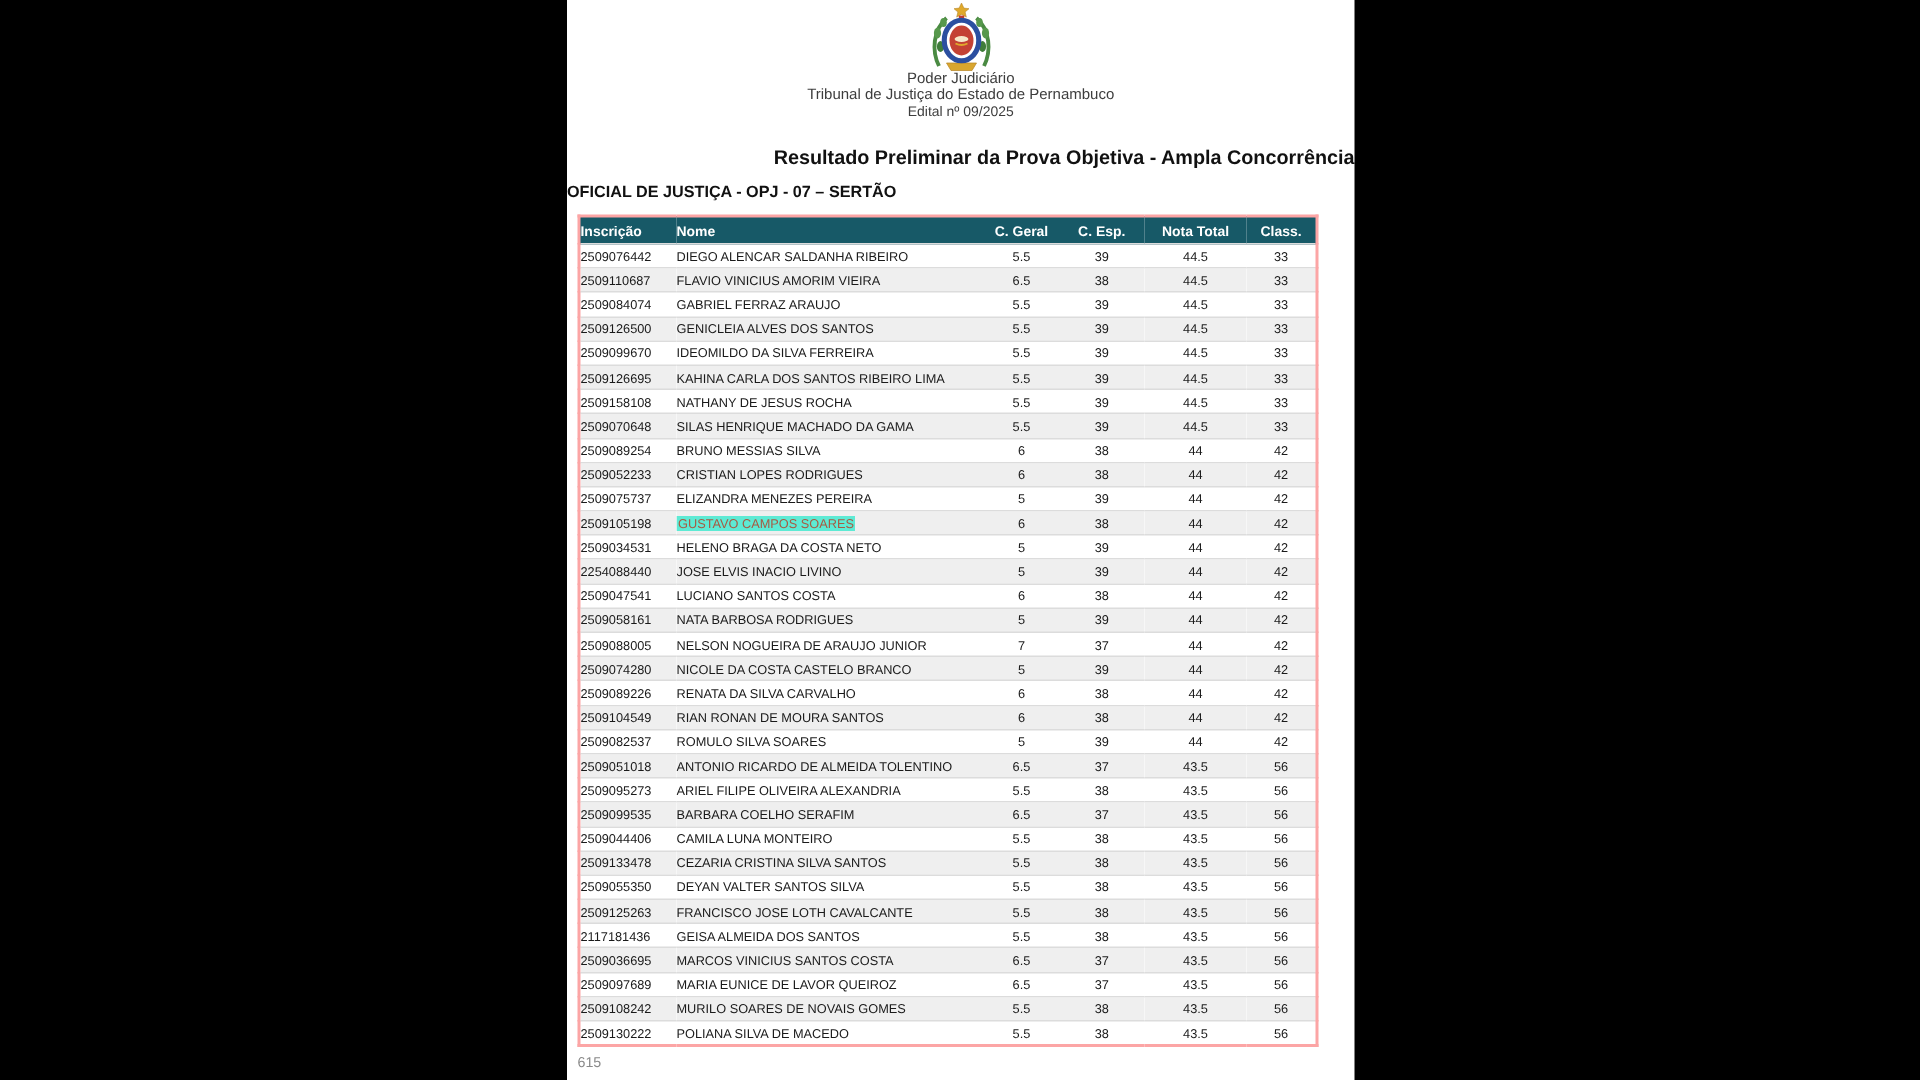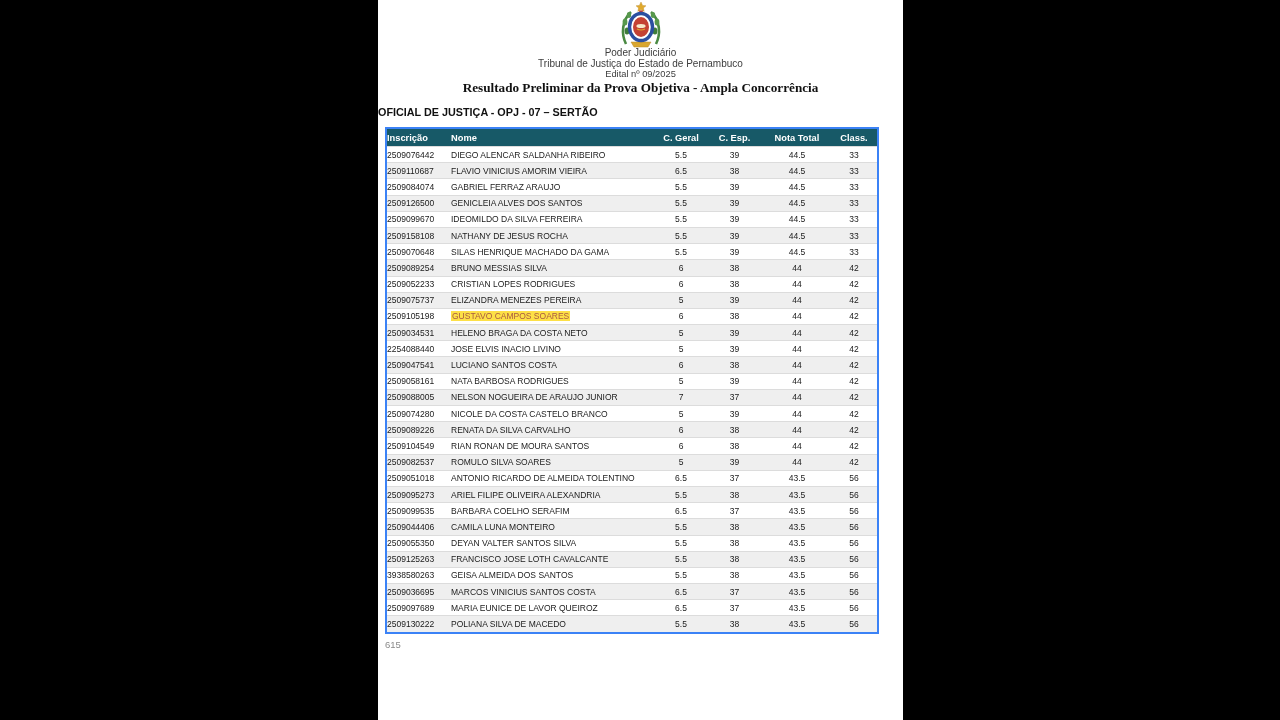--- a/index.html
+++ b/index.html
@@ -3,34 +3,34 @@
 <meta charset="utf-8">
 <style>
   html,body{margin:0;padding:0;background:#000;}
   .stage{position:relative;width:1280px;height:720px;background:#000;overflow:hidden;
          font-family:"Liberation Sans", sans-serif;}
   .page{position:absolute;left:378px;top:0;width:525px;height:720px;background:#ffffff;}
   .doc-header{text-align:center;padding-top:2px;}
   .emblem{display:block;margin:0 auto;width:44px;height:46px;}
   .org-line{font-size:10px;line-height:10.5px;color:#3d3d3d;}
   .org-line.small{font-size:9.3px;line-height:10px;}
-  .doc-title{font-size:13.2px;font-weight:bold;color:#111;text-align:center;margin-top:1px;font-family:Liberation Serif, serif;}
+  .doc-title{font-size:13.2px;font-weight:bold;color:#111;text-align:right;margin-top:18px;}
   .doc-subtitle{font-size:10.8px;font-weight:bold;color:#111;margin-top:10px;}
   table.results{margin:9px 0 0 7px;width:492px;border-collapse:collapse;table-layout:fixed;
-                border:2px solid #3b82f6;}
+                border:2px solid #fca5a5;}
   table.results th{background:#175967;color:#ffffff;font-size:9.3px;font-weight:bold;
                    height:17px;padding:0;vertical-align:middle;}
   table.results td{font-size:8.5px;color:#1a1a1a;height:15.2px;padding:0;vertical-align:middle;
                    white-space:nowrap;overflow:hidden;}
   th.col-inscricao,td.col-inscricao{text-align:left;padding-left:13px;}
   th.col-nome,td.col-nome{text-align:left;padding-left:5px;}
   th.col-num,td.col-num{text-align:center;}
   tbody tr{border-top:1px solid #dcdcdc;}
   tbody tr:nth-child(even){background:#efefef;}
-  .hl{background:#fde047;color:#a85a43;padding:0 1px;}
+  .hl{background:#5eead4;color:#a85a43;padding:0 1px;}
   .page-number{width:492px;margin-left:7px;text-align:left;font-size:9.5px;
                color:#8a8a8a;margin-top:5px;}
 </style>
 </head>
 <body>
 
 <div class="stage">
   <div class="page">
 
     <div class="doc-header">
@@ -121,20 +121,28 @@
 
   <tr>
     <td class="col-inscricao">2509099670</td>
     <td class="col-nome"><span>IDEOMILDO DA SILVA FERREIRA</span></td>
     <td class="col-num">5.5</td>
     <td class="col-num">39</td>
     <td class="col-num">44.5</td>
     <td class="col-num">33</td>
   </tr>
 
+  <tr>
+    <td class="col-inscricao">2509126695</td>
+    <td class="col-nome"><span>KAHINA CARLA DOS SANTOS RIBEIRO LIMA</span></td>
+    <td class="col-num">5.5</td>
+    <td class="col-num">39</td>
+    <td class="col-num">44.5</td>
+    <td class="col-num">33</td>
+  </tr>
 
   <tr>
     <td class="col-inscricao">2509158108</td>
     <td class="col-nome"><span>NATHANY DE JESUS ROCHA</span></td>
     <td class="col-num">5.5</td>
     <td class="col-num">39</td>
     <td class="col-num">44.5</td>
     <td class="col-num">33</td>
   </tr>
 
@@ -294,41 +302,49 @@
 
   <tr>
     <td class="col-inscricao">2509044406</td>
     <td class="col-nome"><span>CAMILA LUNA MONTEIRO</span></td>
     <td class="col-num">5.5</td>
     <td class="col-num">38</td>
     <td class="col-num">43.5</td>
     <td class="col-num">56</td>
   </tr>
 
+  <tr>
+    <td class="col-inscricao">2509133478</td>
+    <td class="col-nome"><span>CEZARIA CRISTINA SILVA SANTOS</span></td>
+    <td class="col-num">5.5</td>
+    <td class="col-num">38</td>
+    <td class="col-num">43.5</td>
+    <td class="col-num">56</td>
+  </tr>
 
   <tr>
     <td class="col-inscricao">2509055350</td>
     <td class="col-nome"><span>DEYAN VALTER SANTOS SILVA</span></td>
     <td class="col-num">5.5</td>
     <td class="col-num">38</td>
     <td class="col-num">43.5</td>
     <td class="col-num">56</td>
   </tr>
 
   <tr>
     <td class="col-inscricao">2509125263</td>
     <td class="col-nome"><span>FRANCISCO JOSE LOTH CAVALCANTE</span></td>
     <td class="col-num">5.5</td>
     <td class="col-num">38</td>
     <td class="col-num">43.5</td>
     <td class="col-num">56</td>
   </tr>
 
   <tr>
-    <td class="col-inscricao">3938580263</td>
+    <td class="col-inscricao">2117181436</td>
     <td class="col-nome"><span>GEISA ALMEIDA DOS SANTOS</span></td>
     <td class="col-num">5.5</td>
     <td class="col-num">38</td>
     <td class="col-num">43.5</td>
     <td class="col-num">56</td>
   </tr>
 
   <tr>
     <td class="col-inscricao">2509036695</td>
     <td class="col-nome"><span>MARCOS VINICIUS SANTOS COSTA</span></td>
@@ -340,20 +356,28 @@
 
   <tr>
     <td class="col-inscricao">2509097689</td>
     <td class="col-nome"><span>MARIA EUNICE DE LAVOR QUEIROZ</span></td>
     <td class="col-num">6.5</td>
     <td class="col-num">37</td>
     <td class="col-num">43.5</td>
     <td class="col-num">56</td>
   </tr>
 
+  <tr>
+    <td class="col-inscricao">2509108242</td>
+    <td class="col-nome"><span>MURILO SOARES DE NOVAIS GOMES</span></td>
+    <td class="col-num">5.5</td>
+    <td class="col-num">38</td>
+    <td class="col-num">43.5</td>
+    <td class="col-num">56</td>
+  </tr>
 
   <tr>
     <td class="col-inscricao">2509130222</td>
     <td class="col-nome"><span>POLIANA SILVA DE MACEDO</span></td>
     <td class="col-num">5.5</td>
     <td class="col-num">38</td>
     <td class="col-num">43.5</td>
     <td class="col-num">56</td>
   </tr>
 </tbody>

